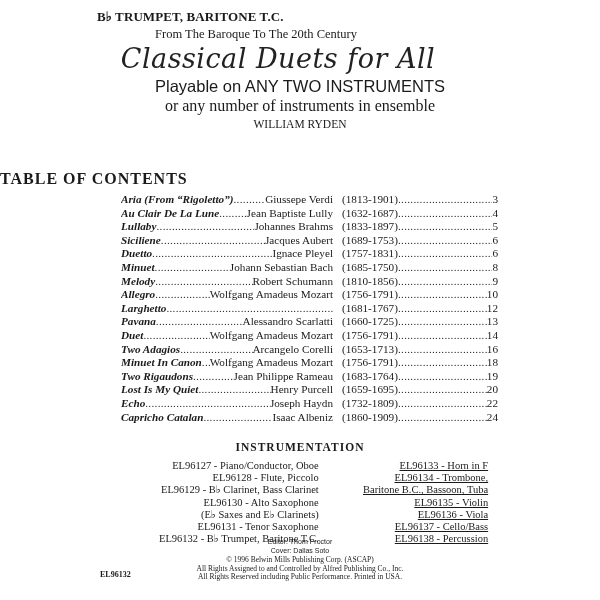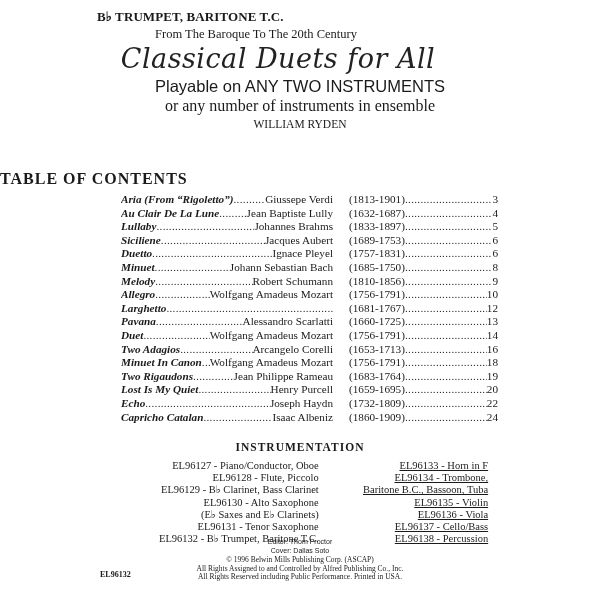--- a/index.html
+++ b/index.html
@@ -12,21 +12,21 @@
   .ensemble { left: 0; width: 600px; top: 97px; text-align: center; font-size: 16px; }
   .author { left: 0; width: 600px; top: 118px; text-align: center; font-size: 11.5px; }
   .toc-title { left: 0; width: 600px; top: 170px; text-align: left; font-weight: bold; font-size: 16px; letter-spacing: 1px; }
   .toc { left: 121px; top: 193px; width: 377px; }
   .row { display: flex; height: 13.6px; font-size: 11.2px; line-height: 13.6px; white-space: nowrap; }
   .left { width: 212px; display: flex; overflow: hidden; }
   .t { font-weight: bold; font-style: italic; }
   .dots { flex: 1; overflow: hidden; }
   .dots::after { content: "..............................................................................................................."; letter-spacing: 0.3px; }
   .comp { flex: none; }
-  .right { margin-left: 16px; flex: 1; display: flex; overflow: hidden; }
+  .right { margin-left: 9px; flex: 1; display: flex; overflow: hidden; }
   .pg { flex: none; }
   .inst-title { left: 0; width: 600px; top: 441px; text-align: center; font-weight: bold; font-size: 11.5px; letter-spacing: 1px; }
   .inst-col { top: 460px; font-size: 10.5px; line-height: 12.2px; text-align: right; }
   .inst-col div { white-space: nowrap; }
   .indent { padding-left: 40px; }
   .credits { left: 0; width: 600px; top: 538px; text-align: center; font-family: "Liberation Sans", sans-serif; font-size: 7px; line-height: 8.5px; }
   .copy { left: 0; width: 600px; top: 556px; text-align: center; font-size: 7.5px; line-height: 8.6px; }
   .code { left: 100px; top: 570px; font-weight: bold; font-size: 8px; }
 </style>
 </head>

